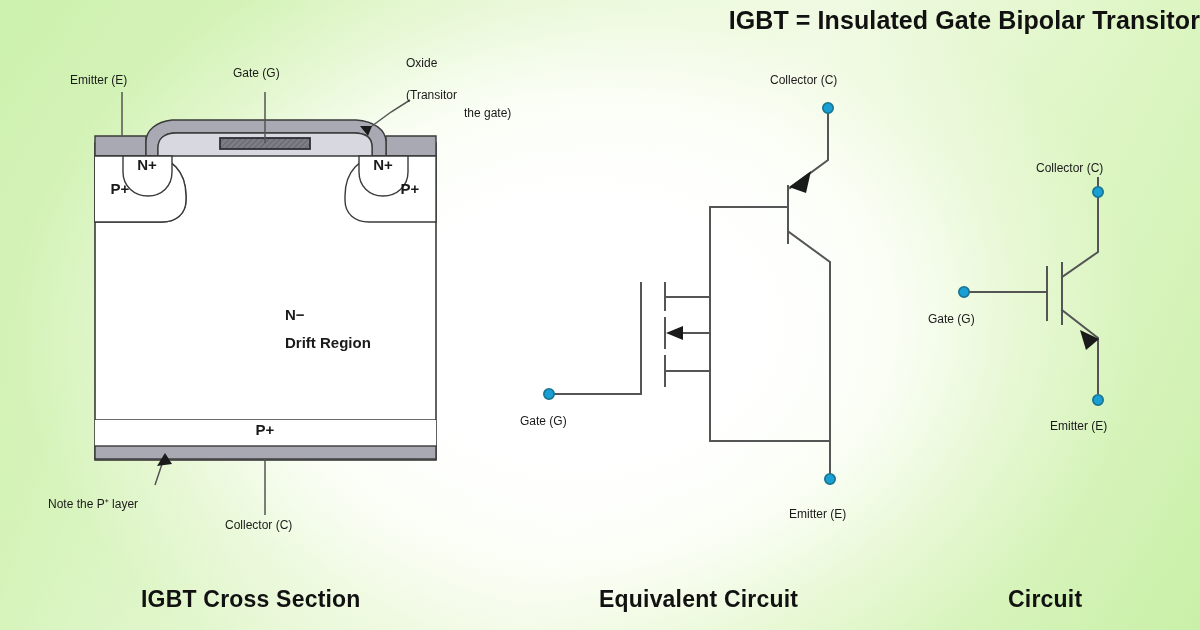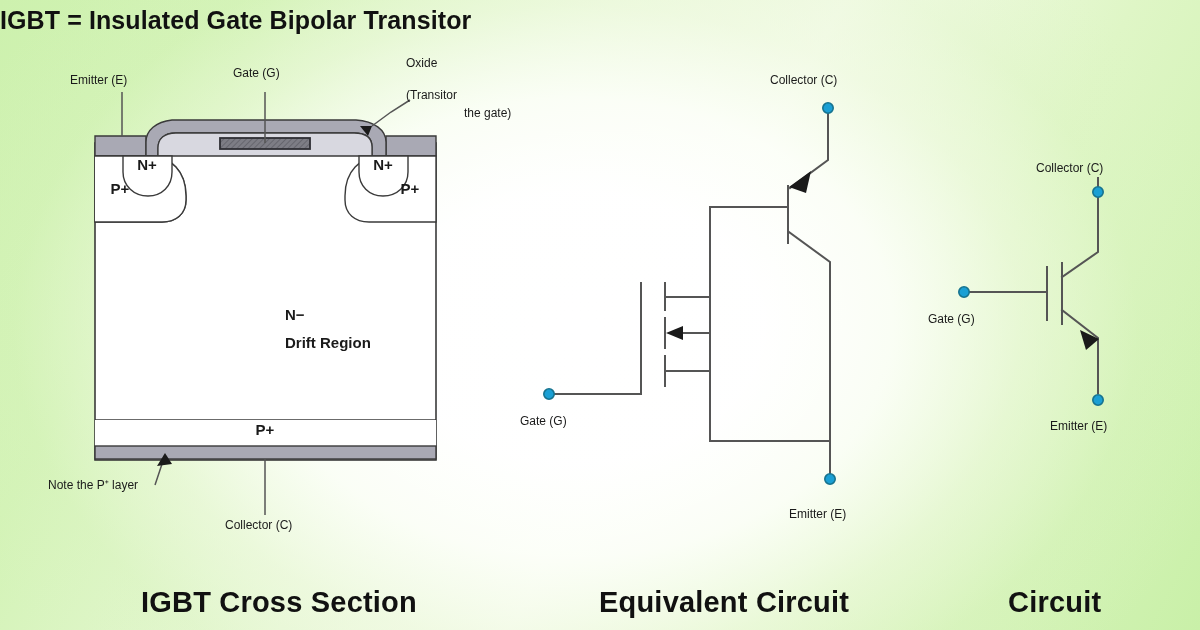--- a/index.html
+++ b/index.html
@@ -14,23 +14,23 @@
       radial-gradient(ellipse 720px 520px at 48% 52%,
         rgba(255,255,255,1) 0%,
         rgba(255,255,255,0.99) 26%,
         rgba(253,255,250,0.88) 44%,
         rgba(240,250,226,0.55) 62%,
         rgba(220,244,195,0.22) 78%,
         rgba(201,240,168,0.0) 95%),
       linear-gradient(118deg,#cdf1ae 0%,#d3f3b6 18%,#e9f8d8 40%,#f4fbe9 55%,#dff6c6 74%,#c9f0a8 100%);
   }
   .lbl{position:absolute;color:#1a1a1a;font-size:12px;line-height:1.25;white-space:pre;}
-  .cap{position:absolute;color:#111;font-weight:bold;font-size:29px;letter-spacing:.2px;white-space:nowrap;}
+  .cap{position:absolute;color:#111;font-weight:bold;font-size:23px;letter-spacing:.2px;white-space:nowrap;}
   #title{
-    position:absolute;left:0;right:0;top:6px;text-align:left;
+    position:absolute;left:0;right:0;top:6px;text-align:right;
     font-weight:bold;font-size:25px;color:#111;letter-spacing:.1px;
   }
   svg{position:absolute;left:0;top:0;overflow:visible;}
   .dgtxt{font-family:"Liberation Sans", sans-serif;font-size:15px;fill:#1a1a1a;}
   .dgtxt.b{font-weight:bold;}
 </style>
 </head>
 <body>
 
 <div id="stage">
@@ -99,21 +99,21 @@
     </g>
     <polygon points="372,126 360,126 368,136" fill="#1a1a1a"></polygon>
     <polygon points="165,453 157,466 172,464" fill="#1a1a1a"></polygon>
   </svg>
 
   <div class="lbl" style="left:70px;top:73px;">Emitter (E)</div>
   <div class="lbl" style="left:233px;top:66px;">Gate (G)</div>
   <div class="lbl" style="left:406px;top:56px;">Oxide</div>
   <div class="lbl" style="left:406px;top:88px;">(Transitor</div>
   <div class="lbl" style="left:424px;top:106px;margin-left:40px;">the gate)</div>
-  <div class="lbl" style="left:48px;top:478px;">Note the P⁺ layer</div>
+  <div class="lbl" style="left:48px;top:497px;">Note the P⁺ layer</div>
   <div class="lbl" style="left:225px;top:518px;">Collector (C)</div>
 
   <svg width="1200" height="630">
     <g stroke="#555" stroke-width="2" fill="none" stroke-linecap="square">
 
       <path d="M828,110 L828,160 L790,188"></path>
 
       <line x1="788" y1="186" x2="788" y2="243"></line>
 
       <path d="M789,232 L830,262 L830,478"></path>

